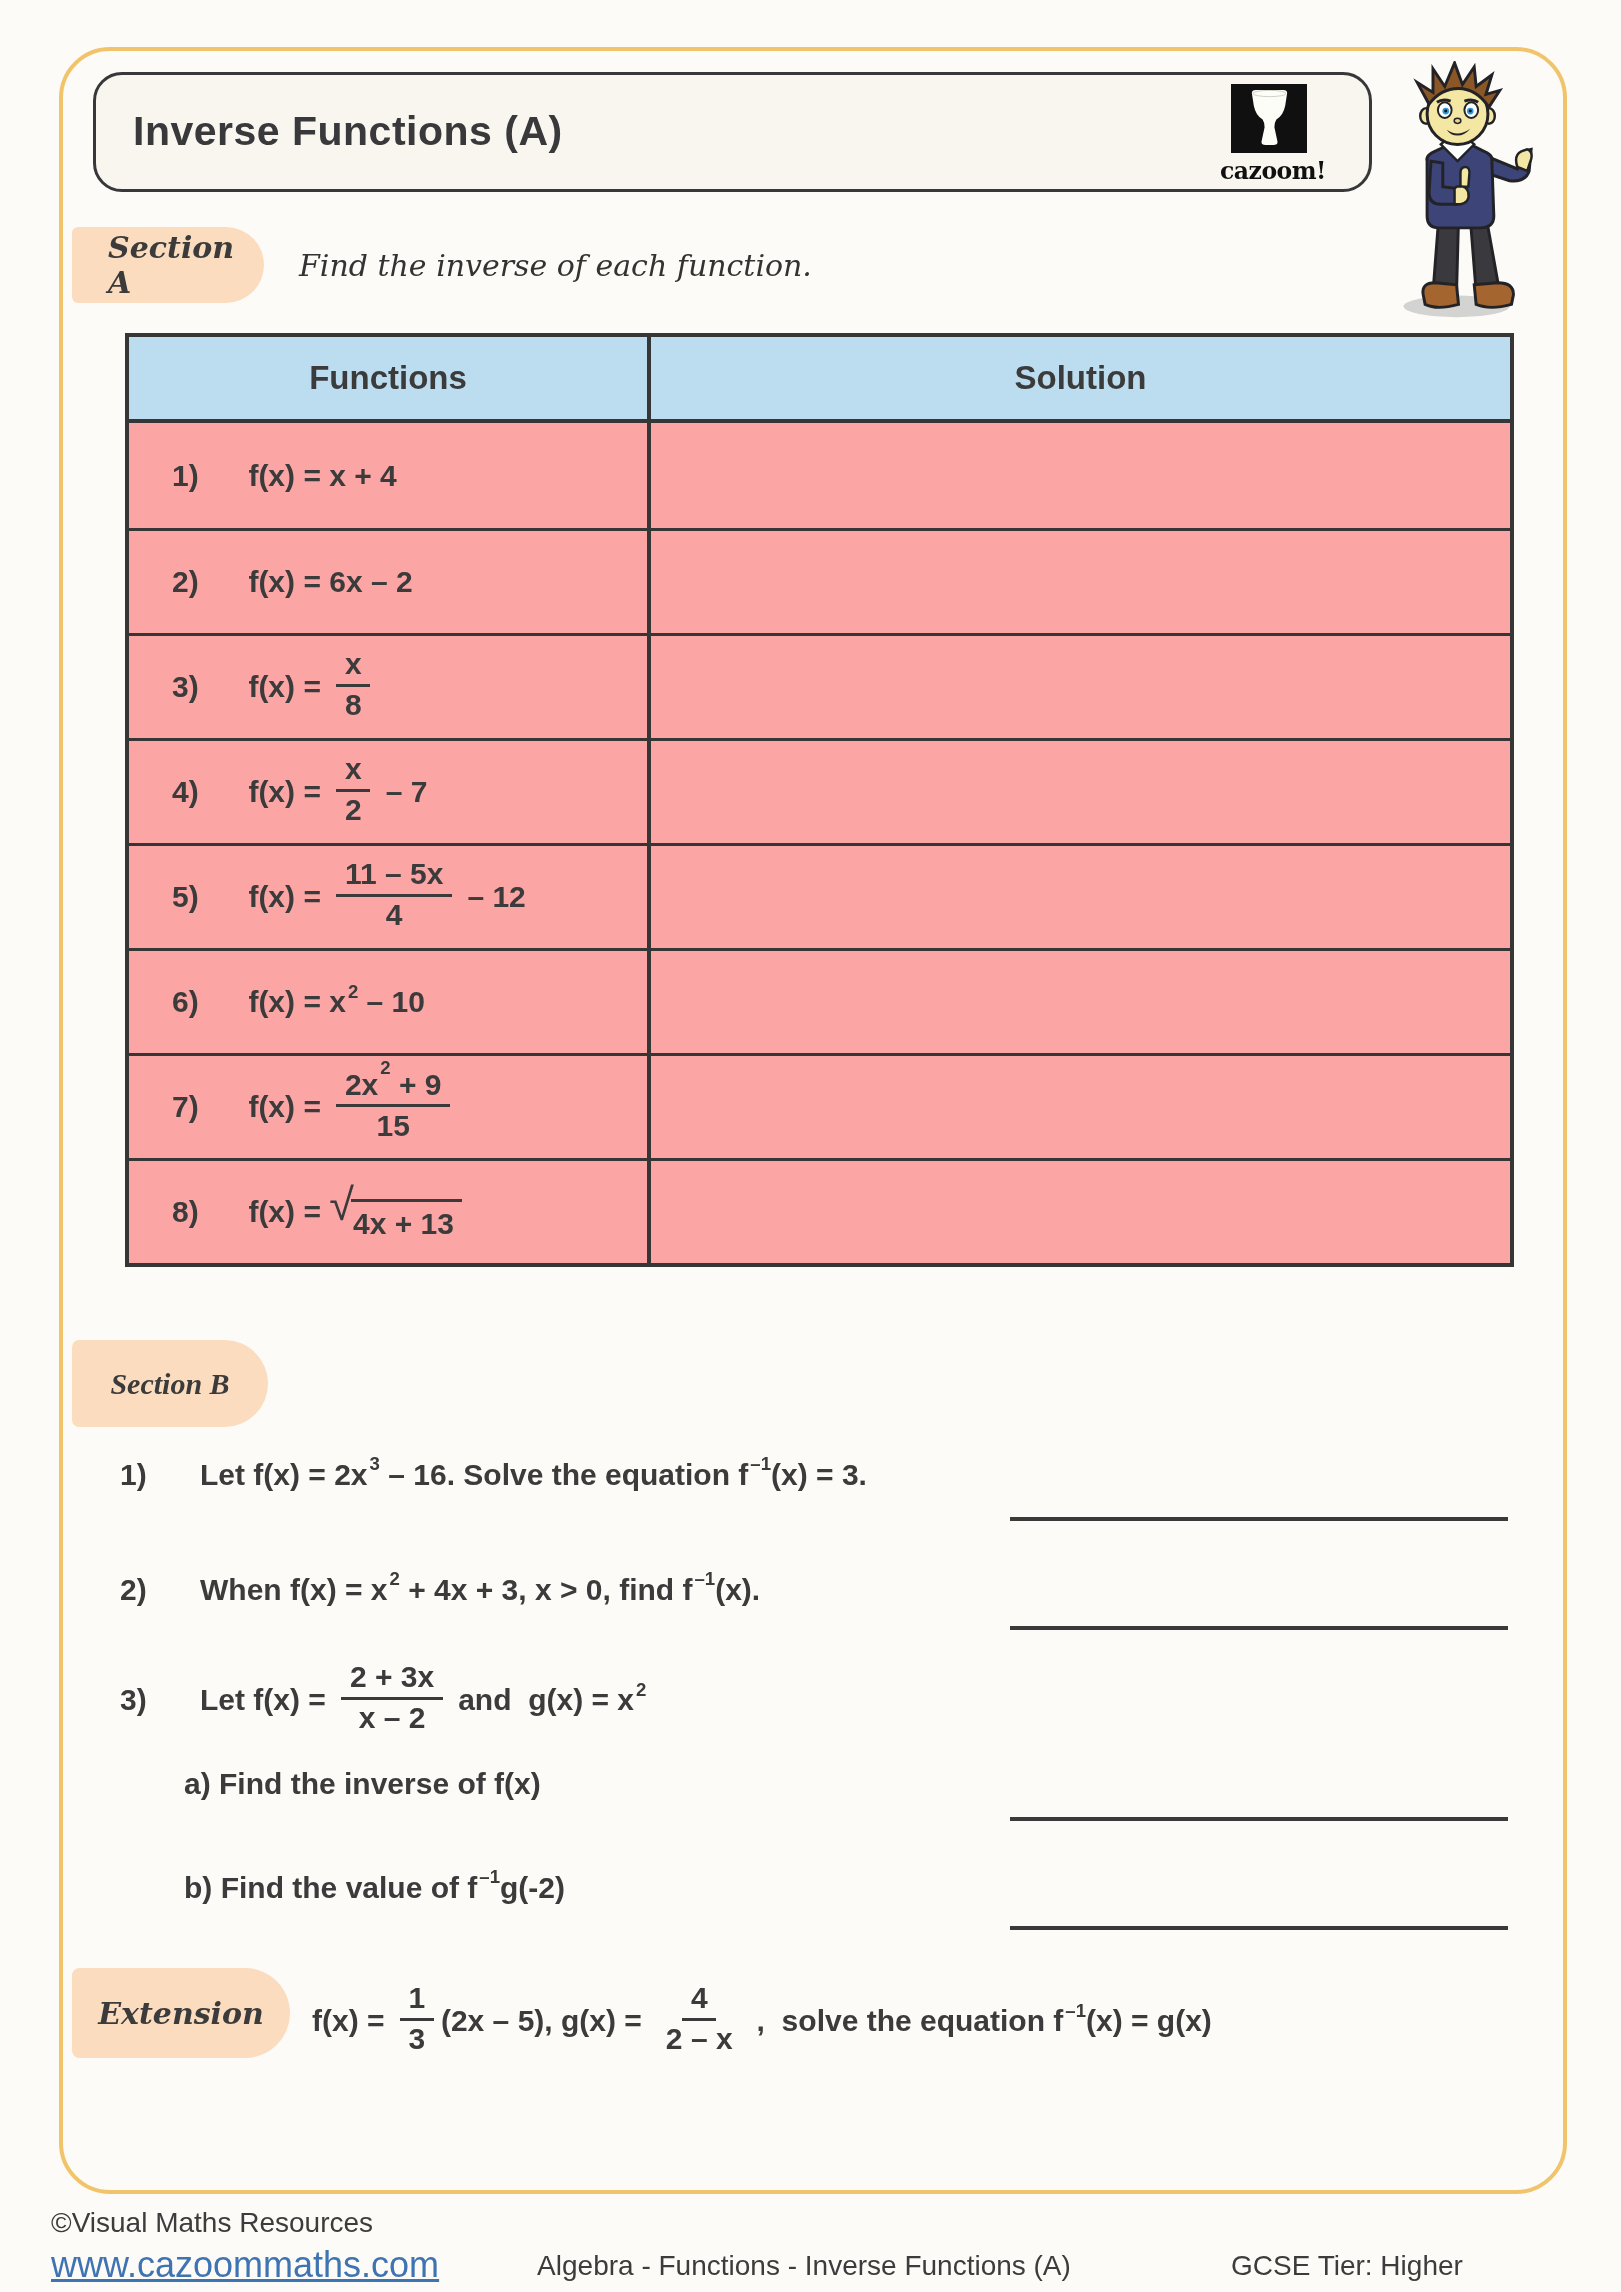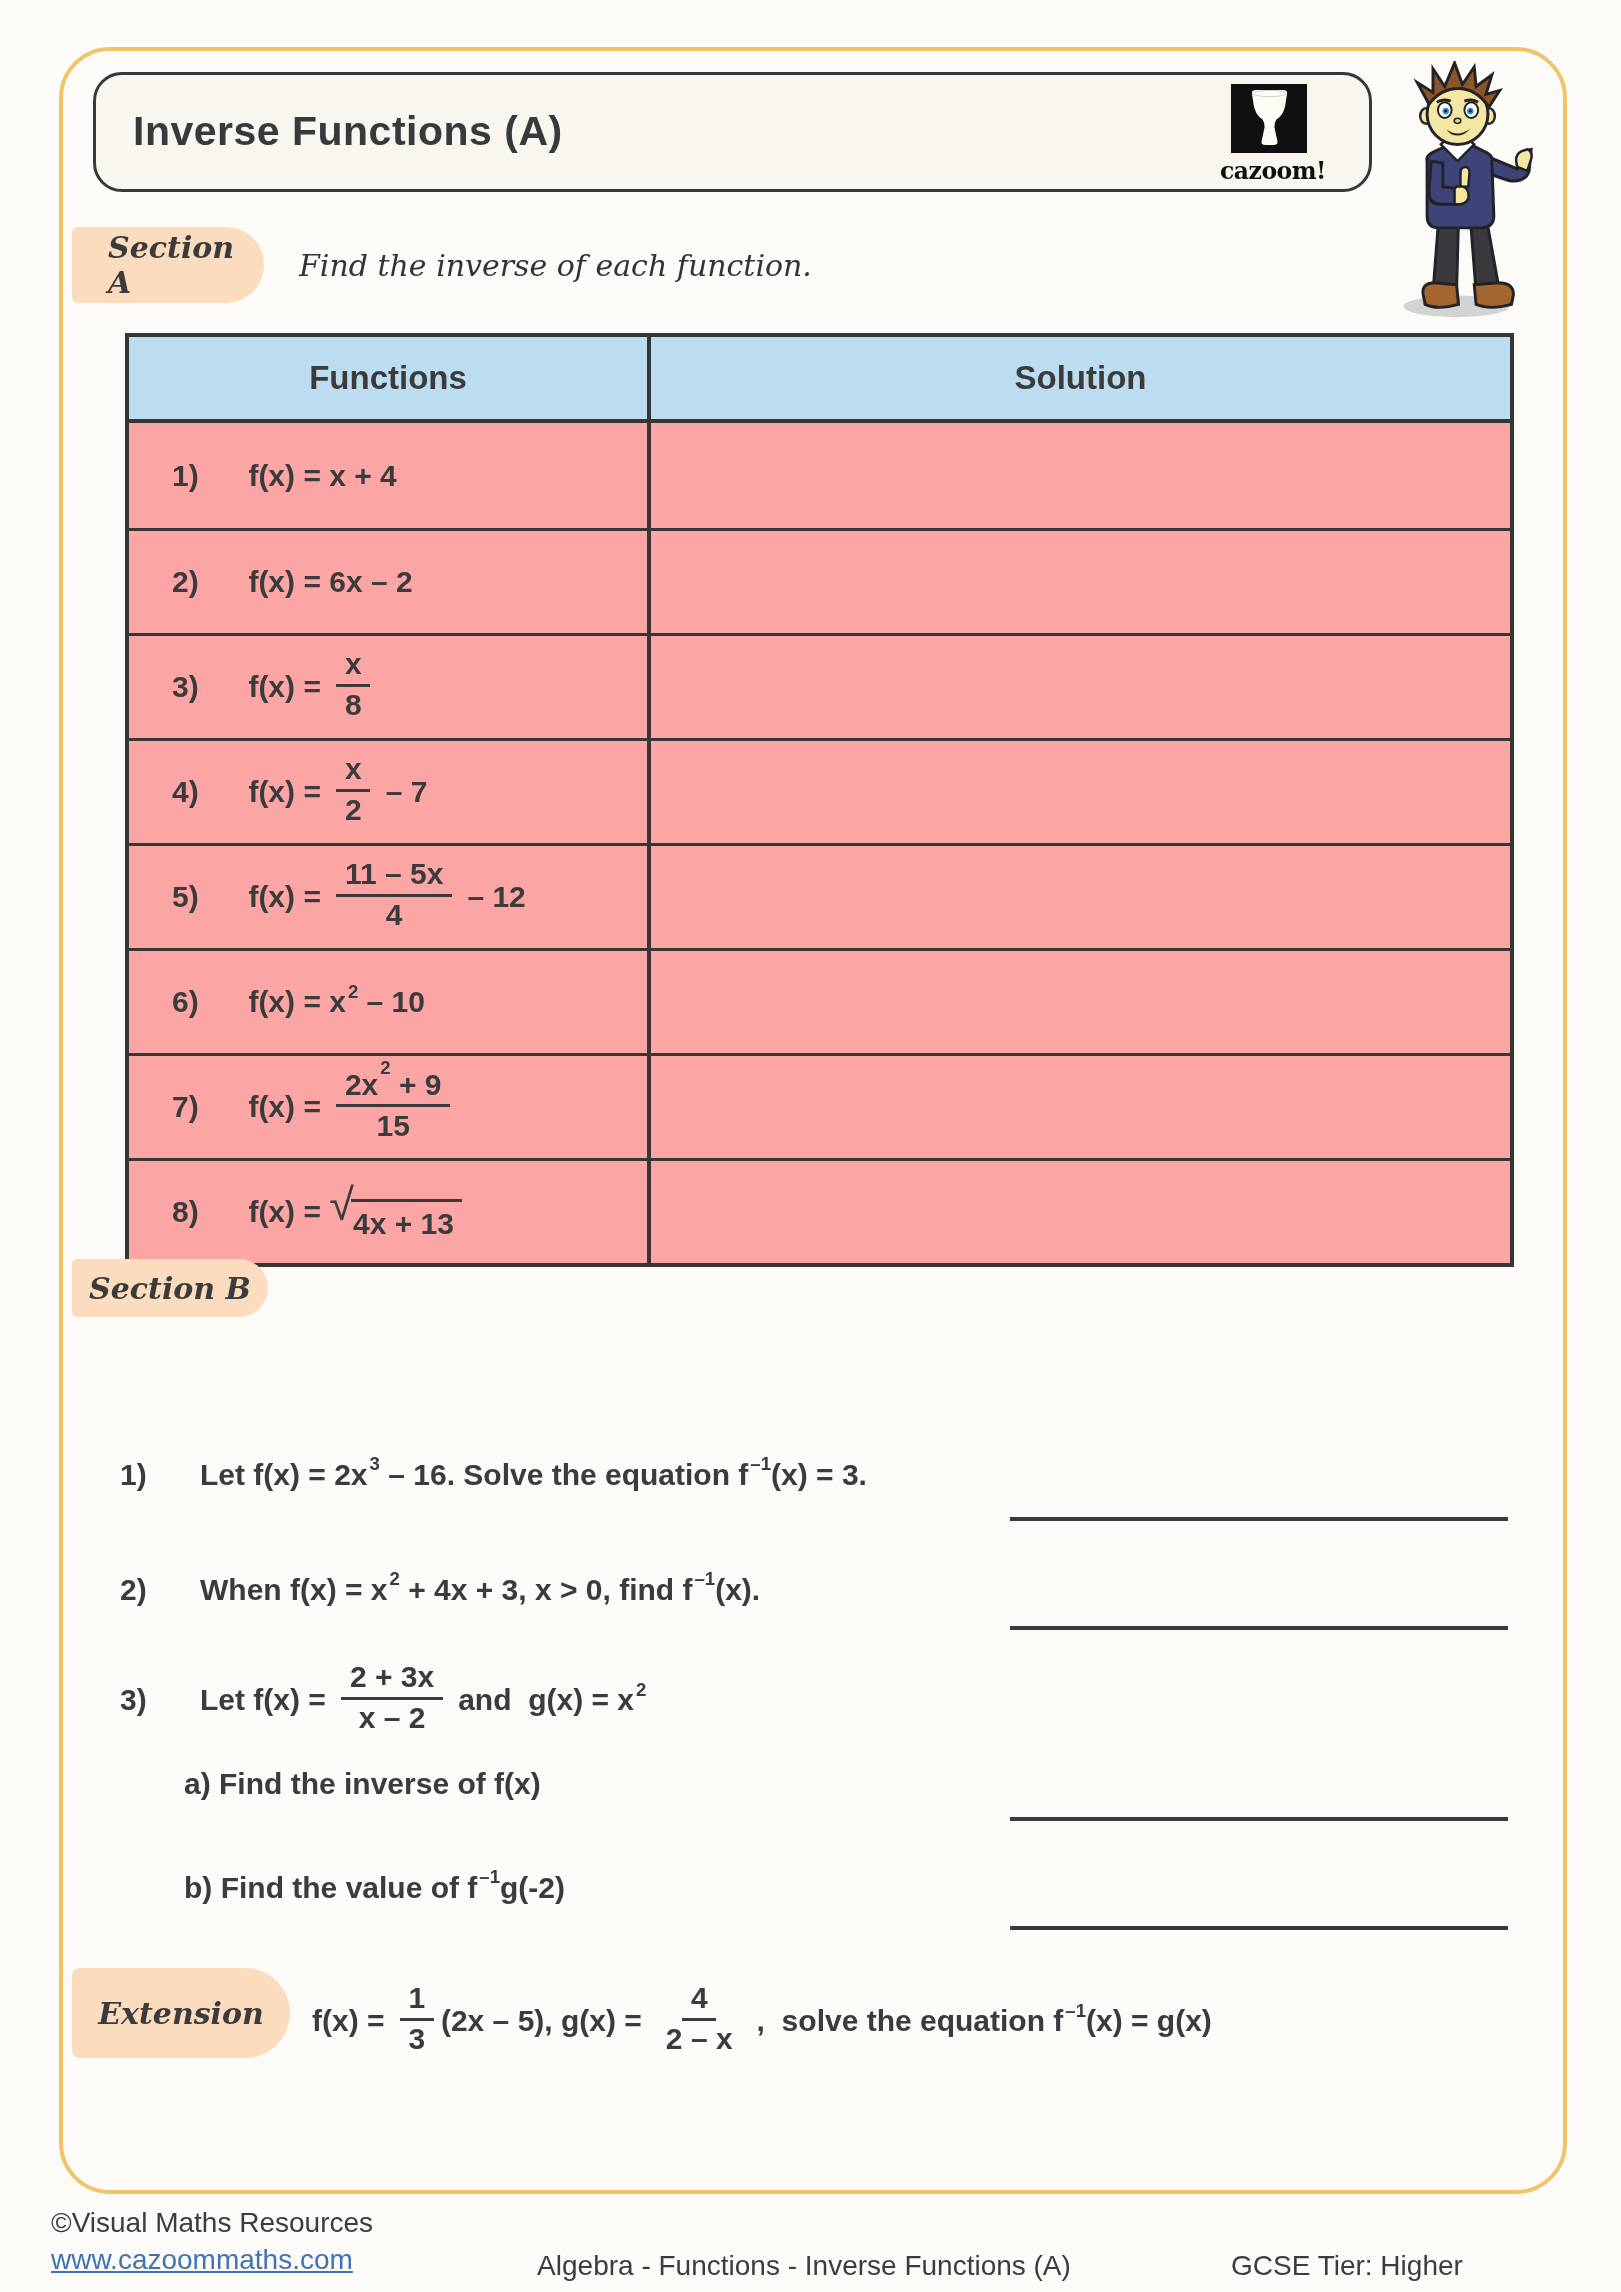--- a/index.html
+++ b/index.html
@@ -49,21 +49,21 @@
   
   .badge {
     position: absolute;
     background: #FBDCBF;
     border-radius: 7.8px 47px 47px 7.8px;
     display: flex; align-items: center; justify-content: center;
     font-family: "DejaVu Serif", serif; font-style: italic; font-weight: 700;
     font-size: 30px; color: #3B3B3B;
   }
   .badge-a { left: 72px; top: 227px; width: 192px; height: 76px; padding-left: 36px; }
-  .badge-b { left: 72px; top: 1259px; width: 196px; height: 58px; }
+  .badge-b { left: 72px; top: 1340px; width: 196px; height: 87px; font-family: Liberation Serif, serif; }
   .badge-ext { left: 72px; top: 1968px; width: 218px; height: 90px; }
 
   .instruction {
     position: absolute; left: 299px; top: 227px; height: 76px;
     display: flex; align-items: center;
     font-family: "DejaVu Serif", serif; font-style: italic;
     font-size: 30px; color: #333333;
   }
 
   
@@ -115,21 +115,21 @@
   .line-4 { top: 1926px; }
 
   .ext-expr {
     position: absolute; left: 312px; top: 1974px; height: 94px;
     display: flex; align-items: center;
     font-size: 30px; font-weight: 600; color: #3B3B3B;
   }
 
   
   .f-copy { position: absolute; left: 51px; top: 2207px; font-size: 28px; color: #3C3C3C; }
-  .f-site { position: absolute; left: 51px; top: 2244px; font-size: 28px; color: #3F74B3; text-decoration: underline; cursor: pointer; }
+  .f-site { position: absolute; left: 51px; top: 2244px; font-size: 36px; color: #3F74B3; text-decoration: underline; cursor: pointer; }
   .f-crumb { position: absolute; left: 412px; top: 2250px; width: 784px; text-align: center; font-size: 28px; color: #3C3C3C; }
   .f-tier { position: absolute; left: 1231px; top: 2250px; font-size: 28px; color: #3C3C3C; }
 </style>
 </head>
 <body>
 
 <div class="page">
 
   <div class="gold-frame"></div>
 

